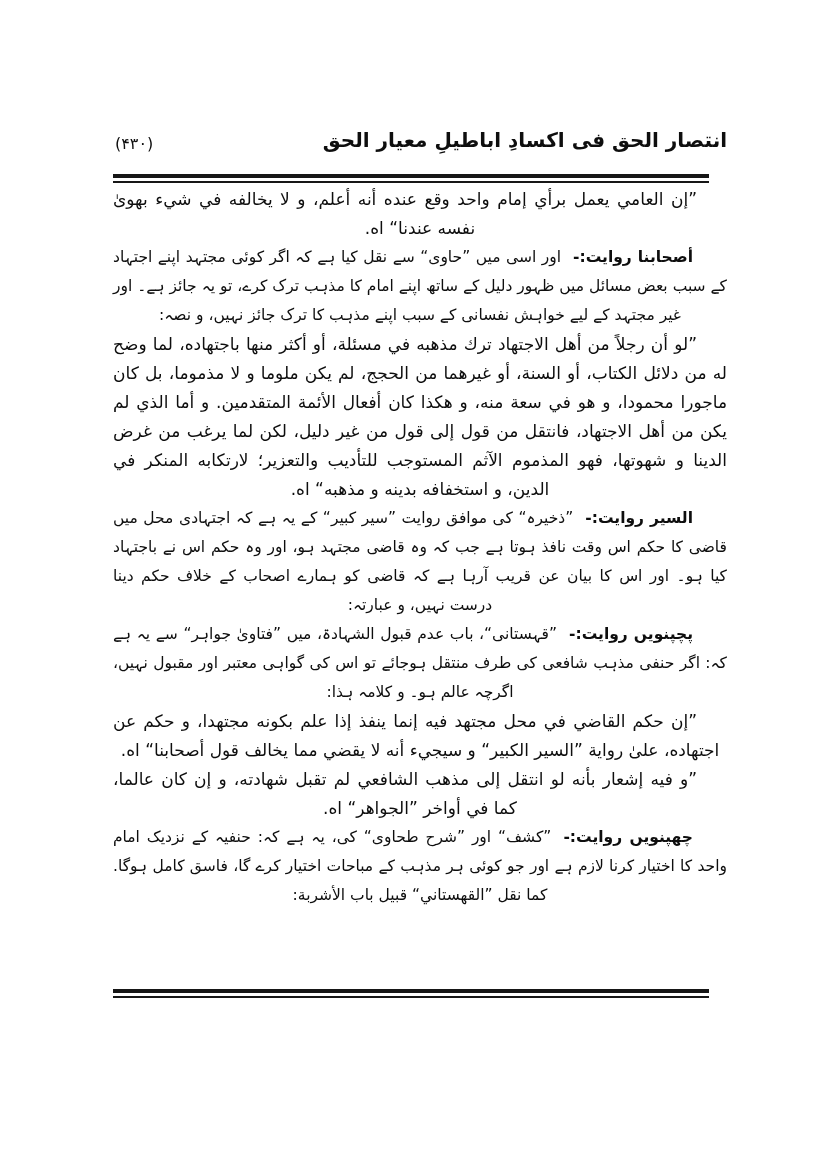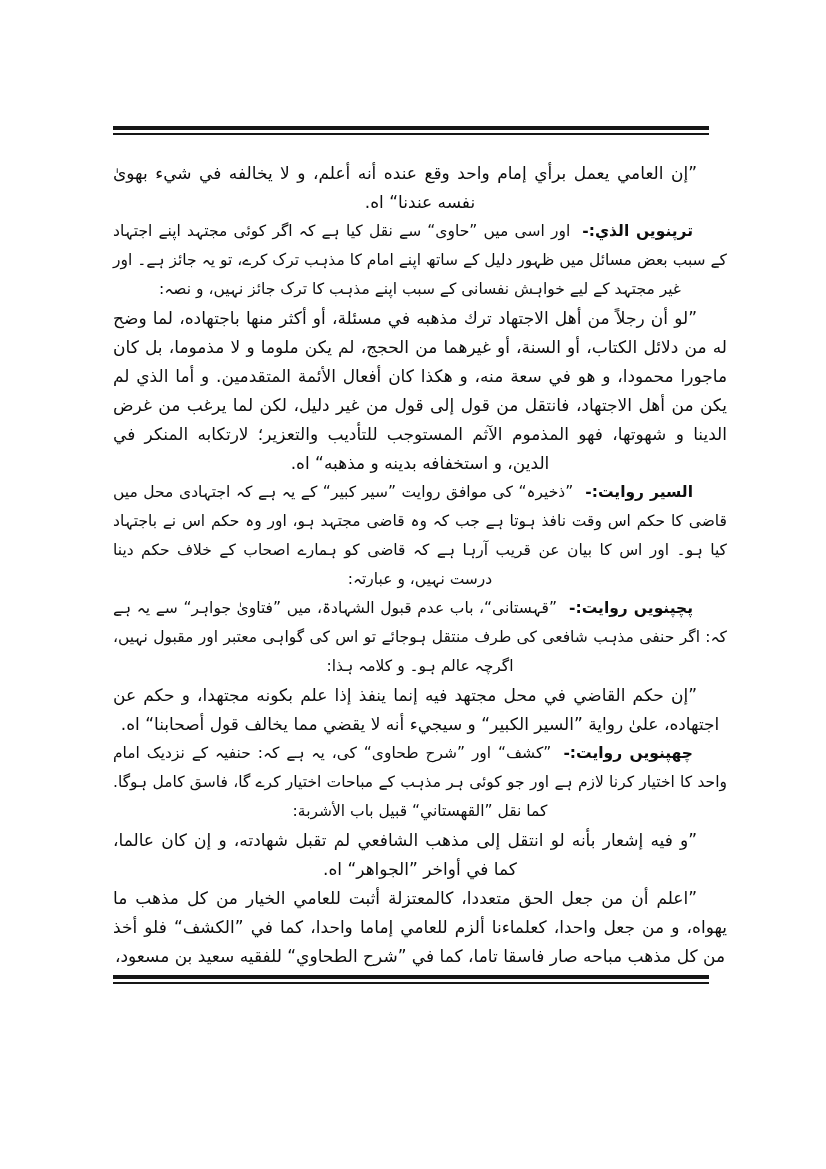--- a/index.html
+++ b/index.html
@@ -43,21 +43,21 @@
     white-space: nowrap;
   }
   .rule {
     height: 3px;
     border-top: 4px solid #161616;
     border-bottom: 2px solid #161616;
     margin-right: 18px; 
   }
   .body-text {
     min-height: 800px;
-    padding-top: 24px;
+    padding-top: 2px;
   }
   p.para {
     margin: 0;
     direction: rtl;
     text-align: justify;
     text-align-last: center;
   }
   p.ar {
     font-size: 17px;
     line-height: 29px;
@@ -75,58 +75,59 @@
   }
   .footer-rule {
     margin-top: 4px;
   }
 </style>
 </head>
 <body>
 
 <div class="page">
 
+  <div class="hdr">
+    <span class="pageno">(۴۳۰)</span>
+    <span class="title">انتصار الحق فی اکسادِ اباطیلِ معیار الحق</span>
+  </div>
 
   <div class="rule"></div>
 
   <div class="body-text">
 
     <p class="para ar" lang="ar">
       <span>”إن العامي يعمل برأي إمام واحد وقع عنده أنه أعلم، و لا يخالفه في شيء بهوىٰ نفسه عندنا“ اه.</span>
     </p>
 
     <p class="para ur" lang="ur">
-      <span class="hd">ترپنویں الذي:-</span><span>اور اسی میں ”حاوی“ سے نقل کیا ہے کہ اگر کوئی مجتہد اپنے اجتہاد کے سبب بعض مسائل میں ظہور دلیل کے ساتھ اپنے امام کا مذہب ترک کرے، تو یہ جائز ہے۔ اور غیر مجتہد کے لیے خواہش نفسانی کے سبب اپنے مذہب کا ترک جائز نہیں، و نصہ:</span>
+      <span class="hd">أصحابنا روایت:-</span><span>اور اسی میں ”حاوی“ سے نقل کیا ہے کہ اگر کوئی مجتہد اپنے اجتہاد کے سبب بعض مسائل میں ظہور دلیل کے ساتھ اپنے امام کا مذہب ترک کرے، تو یہ جائز ہے۔ اور غیر مجتہد کے لیے خواہش نفسانی کے سبب اپنے مذہب کا ترک جائز نہیں، و نصہ:</span>
     </p>
 
     <p class="para ar" lang="ar">
       <span>”لو أن رجلاً من أهل الاجتهاد ترك مذهبه في مسئلة، أو أكثر منها باجتهاده، لما وضح له من دلائل الكتاب، أو السنة، أو غيرهما من الحجج، لم يكن ملوما و لا مذموما، بل كان ماجورا محمودا، و هو في سعة منه، و هكذا كان أفعال الأئمة المتقدمين. و أما الذي لم يكن من أهل الاجتهاد، فانتقل من قول إلى قول من غير دليل، لكن لما يرغب من غرض الدينا و شهوتها، فهو المذموم الآثم المستوجب للتأديب والتعزير؛ لارتكابه المنكر في الدين، و استخفافه بدينه و مذهبه“ اه.</span>
     </p>
 
     <p class="para ur" lang="ur">
       <span class="hd">السير روایت:-</span><span>”ذخیرہ“ کی موافق روایت ”سیر کبیر“ کے یہ ہے کہ اجتہادی محل میں قاضی کا حکم اس وقت نافذ ہوتا ہے جب کہ وہ قاضی مجتہد ہو، اور وہ حکم اس نے باجتہاد کیا ہو۔ اور اس کا بیان عن قریب آرہا ہے کہ قاضی کو ہمارے اصحاب کے خلاف حکم دینا درست نہیں، و عبارتہ:</span>
     </p>
 
     <p class="para ur" lang="ur">
       <span class="hd">پچپنویں روایت:-</span><span>”قہستانی“، باب عدم قبول الشہادۃ، میں ”فتاویٰ جواہر“ سے یہ ہے کہ: اگر حنفی مذہب شافعی کی طرف منتقل ہوجائے تو اس کی گواہی معتبر اور مقبول نہیں، اگرچہ عالم ہو۔ و کلامہ ہذا:</span>
     </p>
 
     <p class="para ar" lang="ar">
       <span>”إن حكم القاضي في محل مجتهد فيه إنما ينفذ إذا علم بكونه مجتهدا، و حكم عن اجتهاده، علىٰ رواية ”السير الكبير“ و سيجيء أنه لا يقضي مما يخالف قول أصحابنا“ اه.</span>
     </p>
 
+    <p class="para ar" lang="ar">
+      <span>”و فيه إشعار بأنه لو انتقل إلى مذهب الشافعي لم تقبل شهادته، و إن كان عالما، كما في أواخر ”الجواهر“ اه.</span>
+    </p>
+
     <p class="para ur" lang="ur">
       <span class="hd">چھپنویں روایت:-</span><span>”کشف“ اور ”شرح طحاوی“ کی، یہ ہے کہ: حنفیہ کے نزدیک امام واحد کا اختیار کرنا لازم ہے اور جو کوئی ہر مذہب کے مباحات اختیار کرے گا، فاسق کامل ہوگا. کما نقل ”القهستاني“ قبیل باب الأشربة:</span>
     </p>
 
-    <p class="para ar" lang="ar">
-      <span>”و فيه إشعار بأنه لو انتقل إلى مذهب الشافعي لم تقبل شهادته، و إن كان عالما، كما في أواخر ”الجواهر“ اه.</span>
-    </p>
-
-    <p class="para ar" lang="ar">
-      <span>”اعلم أن من جعل الحق متعددا، كالمعتزلة أثبت للعامي الخيار من كل مذهب ما يهواه، و من جعل واحدا، كعلماءنا ألزم للعامي إماما واحدا، كما في ”الكشف“ فلو أخذ من كل مذهب مباحه صار فاسقا تاما، كما في ”شرح الطحاوي“ للفقيه سعيد بن مسعود،</span>
-    </p>
 
   </div>
 
   <div class="rule footer-rule"></div>
 
 </div>
 
 </body></html>

